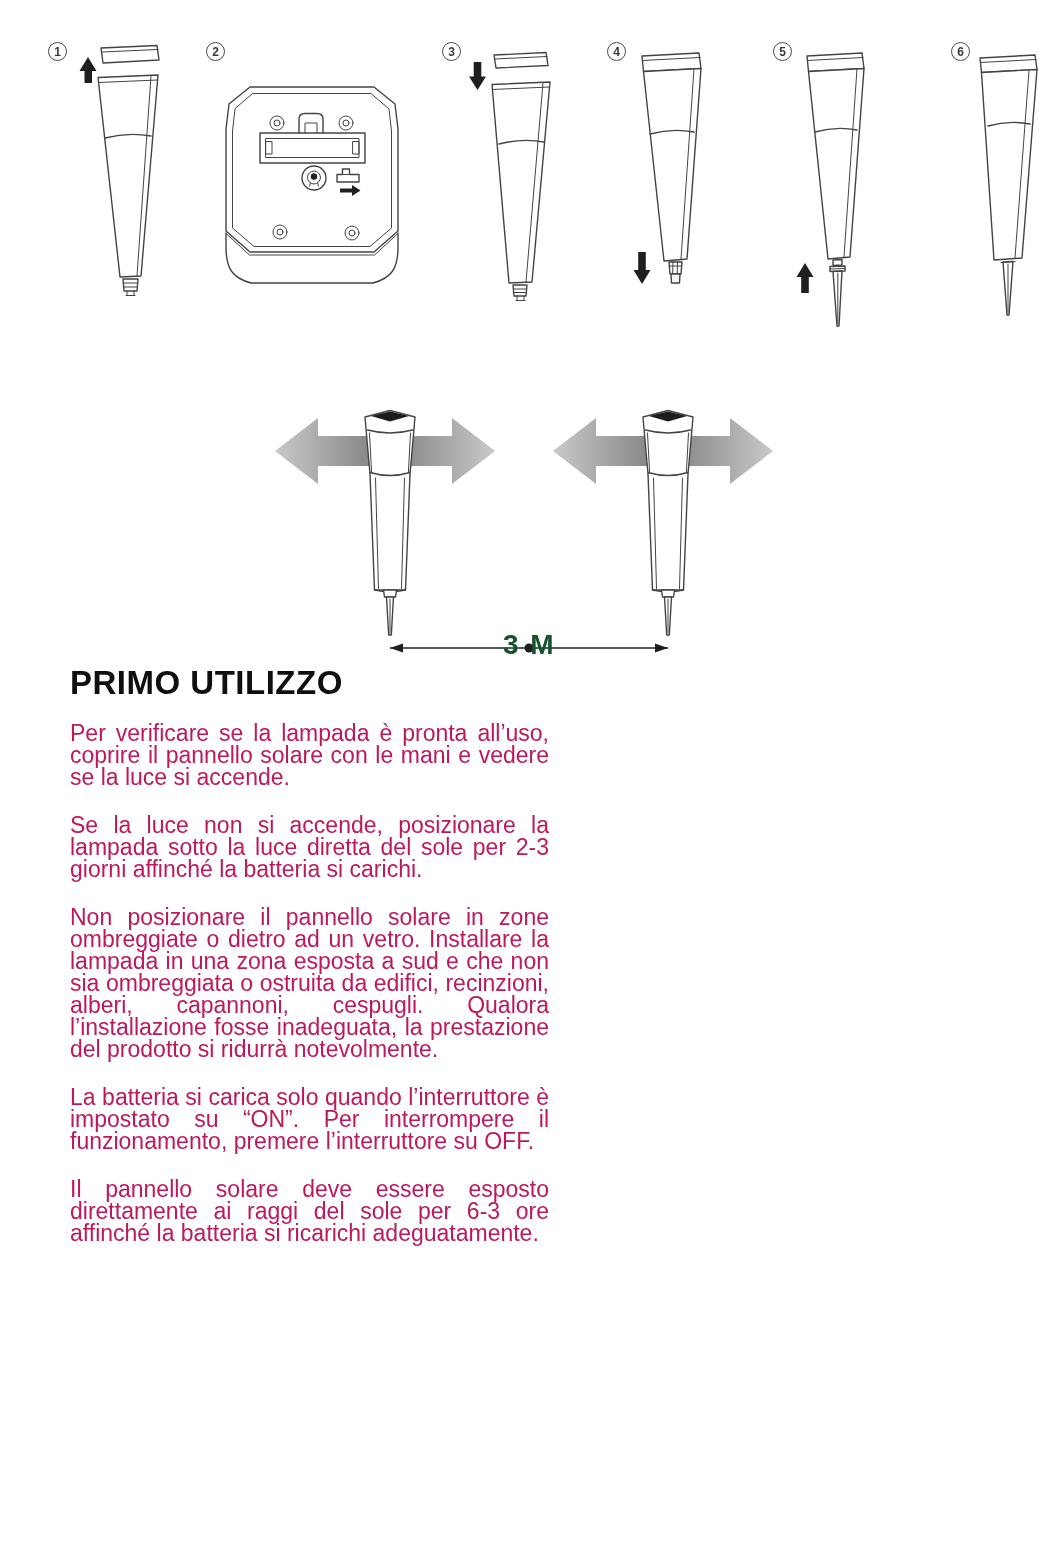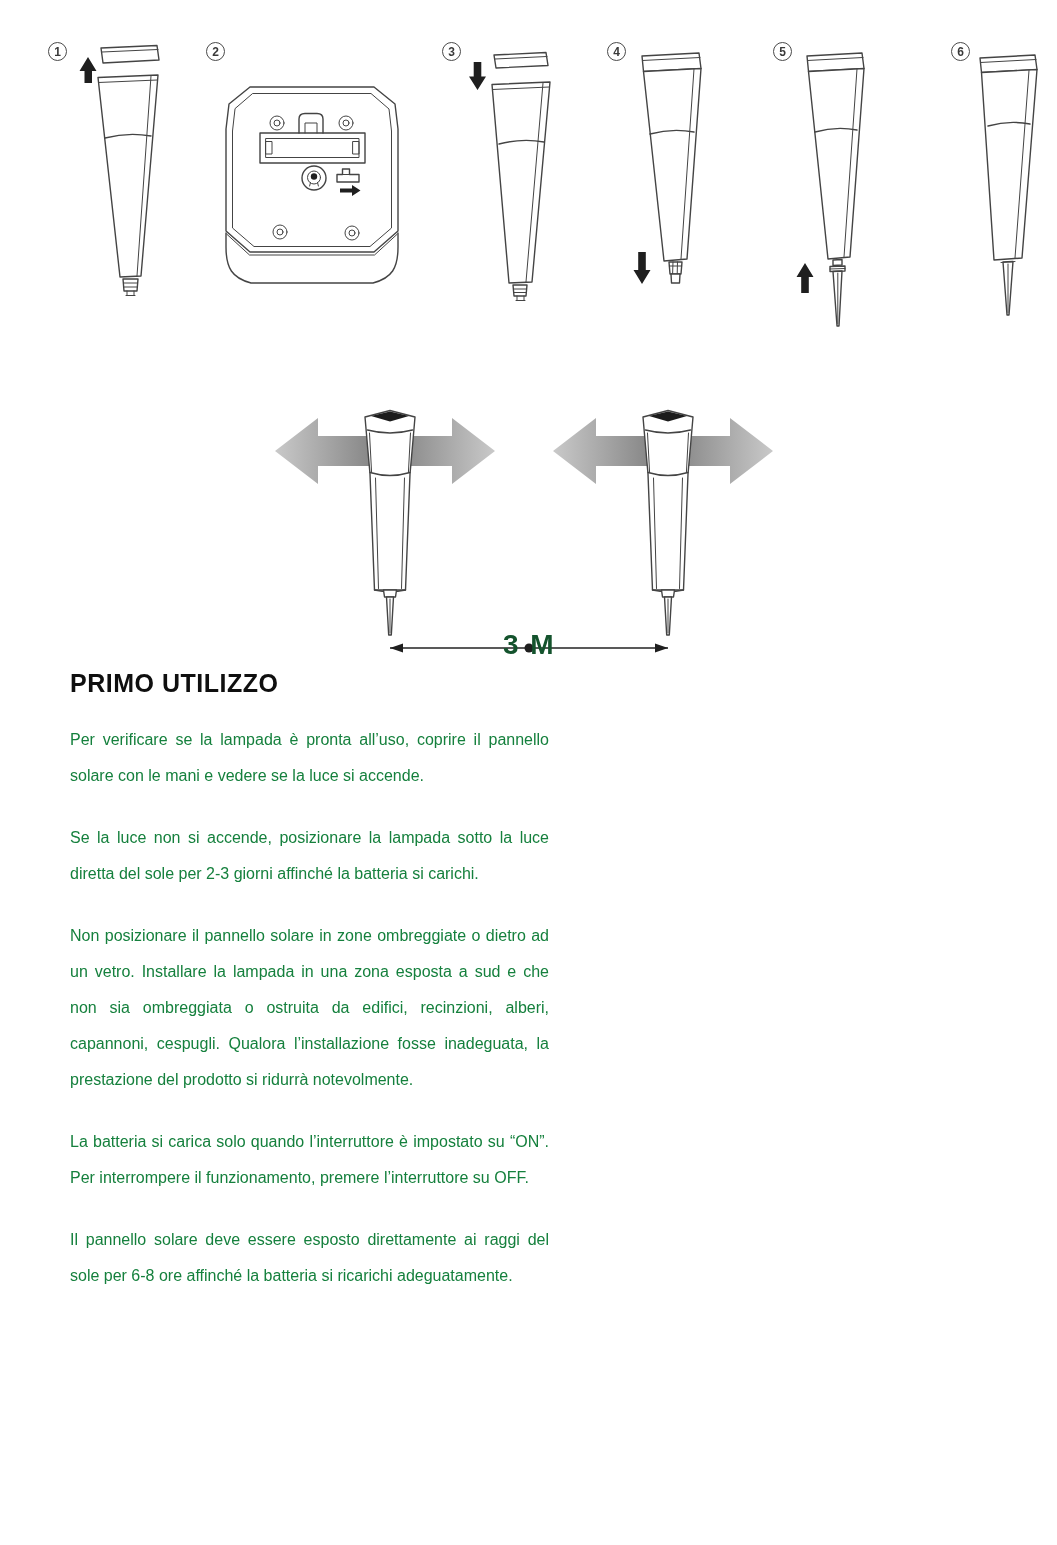--- a/index.html
+++ b/index.html
@@ -15,26 +15,26 @@
     font-size:12px;font-weight:600;color:#3a3a3a;background:#fff;
   }
   svg.illus{position:absolute;display:block;overflow:visible;}
   .ln{fill:none;stroke:#444;stroke-width:1.4;stroke-linecap:round;stroke-linejoin:round;}
   .ln2{fill:none;stroke:#444;stroke-width:1;stroke-linecap:round;stroke-linejoin:round;}
   .fillw{fill:#ffffff;stroke:#444;stroke-width:1.4;stroke-linejoin:round;}
   .solid{fill:#1f1f1f;stroke:none;}
   .panel{fill:#1c1c1c;stroke:none;}
   .instructions{position:absolute;left:70px;top:671px;width:479px;}
   .instructions h2{
-    font-size:25px;line-height:24px;font-weight:700;letter-spacing:.5px;
+    font-size:33px;line-height:24px;font-weight:700;letter-spacing:.5px;
     margin:0 0 27px;color:#0f0f0f;
   }
   .instructions p{
-    font-size:16px;line-height:36px;margin:0 0 26px;
-    text-align:justify;color:#15803d;hyphens:none;
+    font-size:23px;line-height:22px;margin:0 0 26px;
+    text-align:justify;color:#be185d;hyphens:none;
   }
   .dist-label{
     position:absolute;left:503px;top:606px;font-size:28px;line-height:30px;
     font-weight:700;letter-spacing:2px;color:#14532d;margin-top:24px;
   }
 </style>
 </head>
 <body>
 
 <div class="page">
@@ -241,16 +241,16 @@
     <div class="dist-label">3 M</div>
   </section>
 
   <main class="instructions">
     <h2>PRIMO UTILIZZO</h2>
     <p>Per verificare se la lampada è pronta all’uso, coprire il pannello solare con le mani e vedere se la luce si accende.</p>
     <p>Se la luce non si accende, posizionare la lampada sotto la luce diretta del sole per 2-3 giorni affinché la batteria si carichi.</p>
 
     <p>Non posizionare il pannello solare in zone ombreggiate o dietro ad un vetro. Installare la lampada in una zona esposta a sud e che non sia ombreggiata o ostruita da edifici, recinzioni, alberi, capannoni, cespugli. Qualora l’installazione fosse inadeguata, la prestazione del prodotto si ridurrà notevolmente.</p>
     <p>La batteria si carica solo quando l’interruttore è impostato su “ON”. Per interrompere il funzionamento, premere l’interruttore su OFF.</p>
-    <p>Il pannello solare deve essere esposto direttamente ai raggi del sole per 6-8 ore affinché la batteria si ricarichi adeguatamente.</p>
+    <p>Il pannello solare deve essere esposto direttamente ai raggi del sole per 6-3 ore affinché la batteria si ricarichi adeguatamente.</p>
   </main>
 
 </div>
 
 </body></html>

